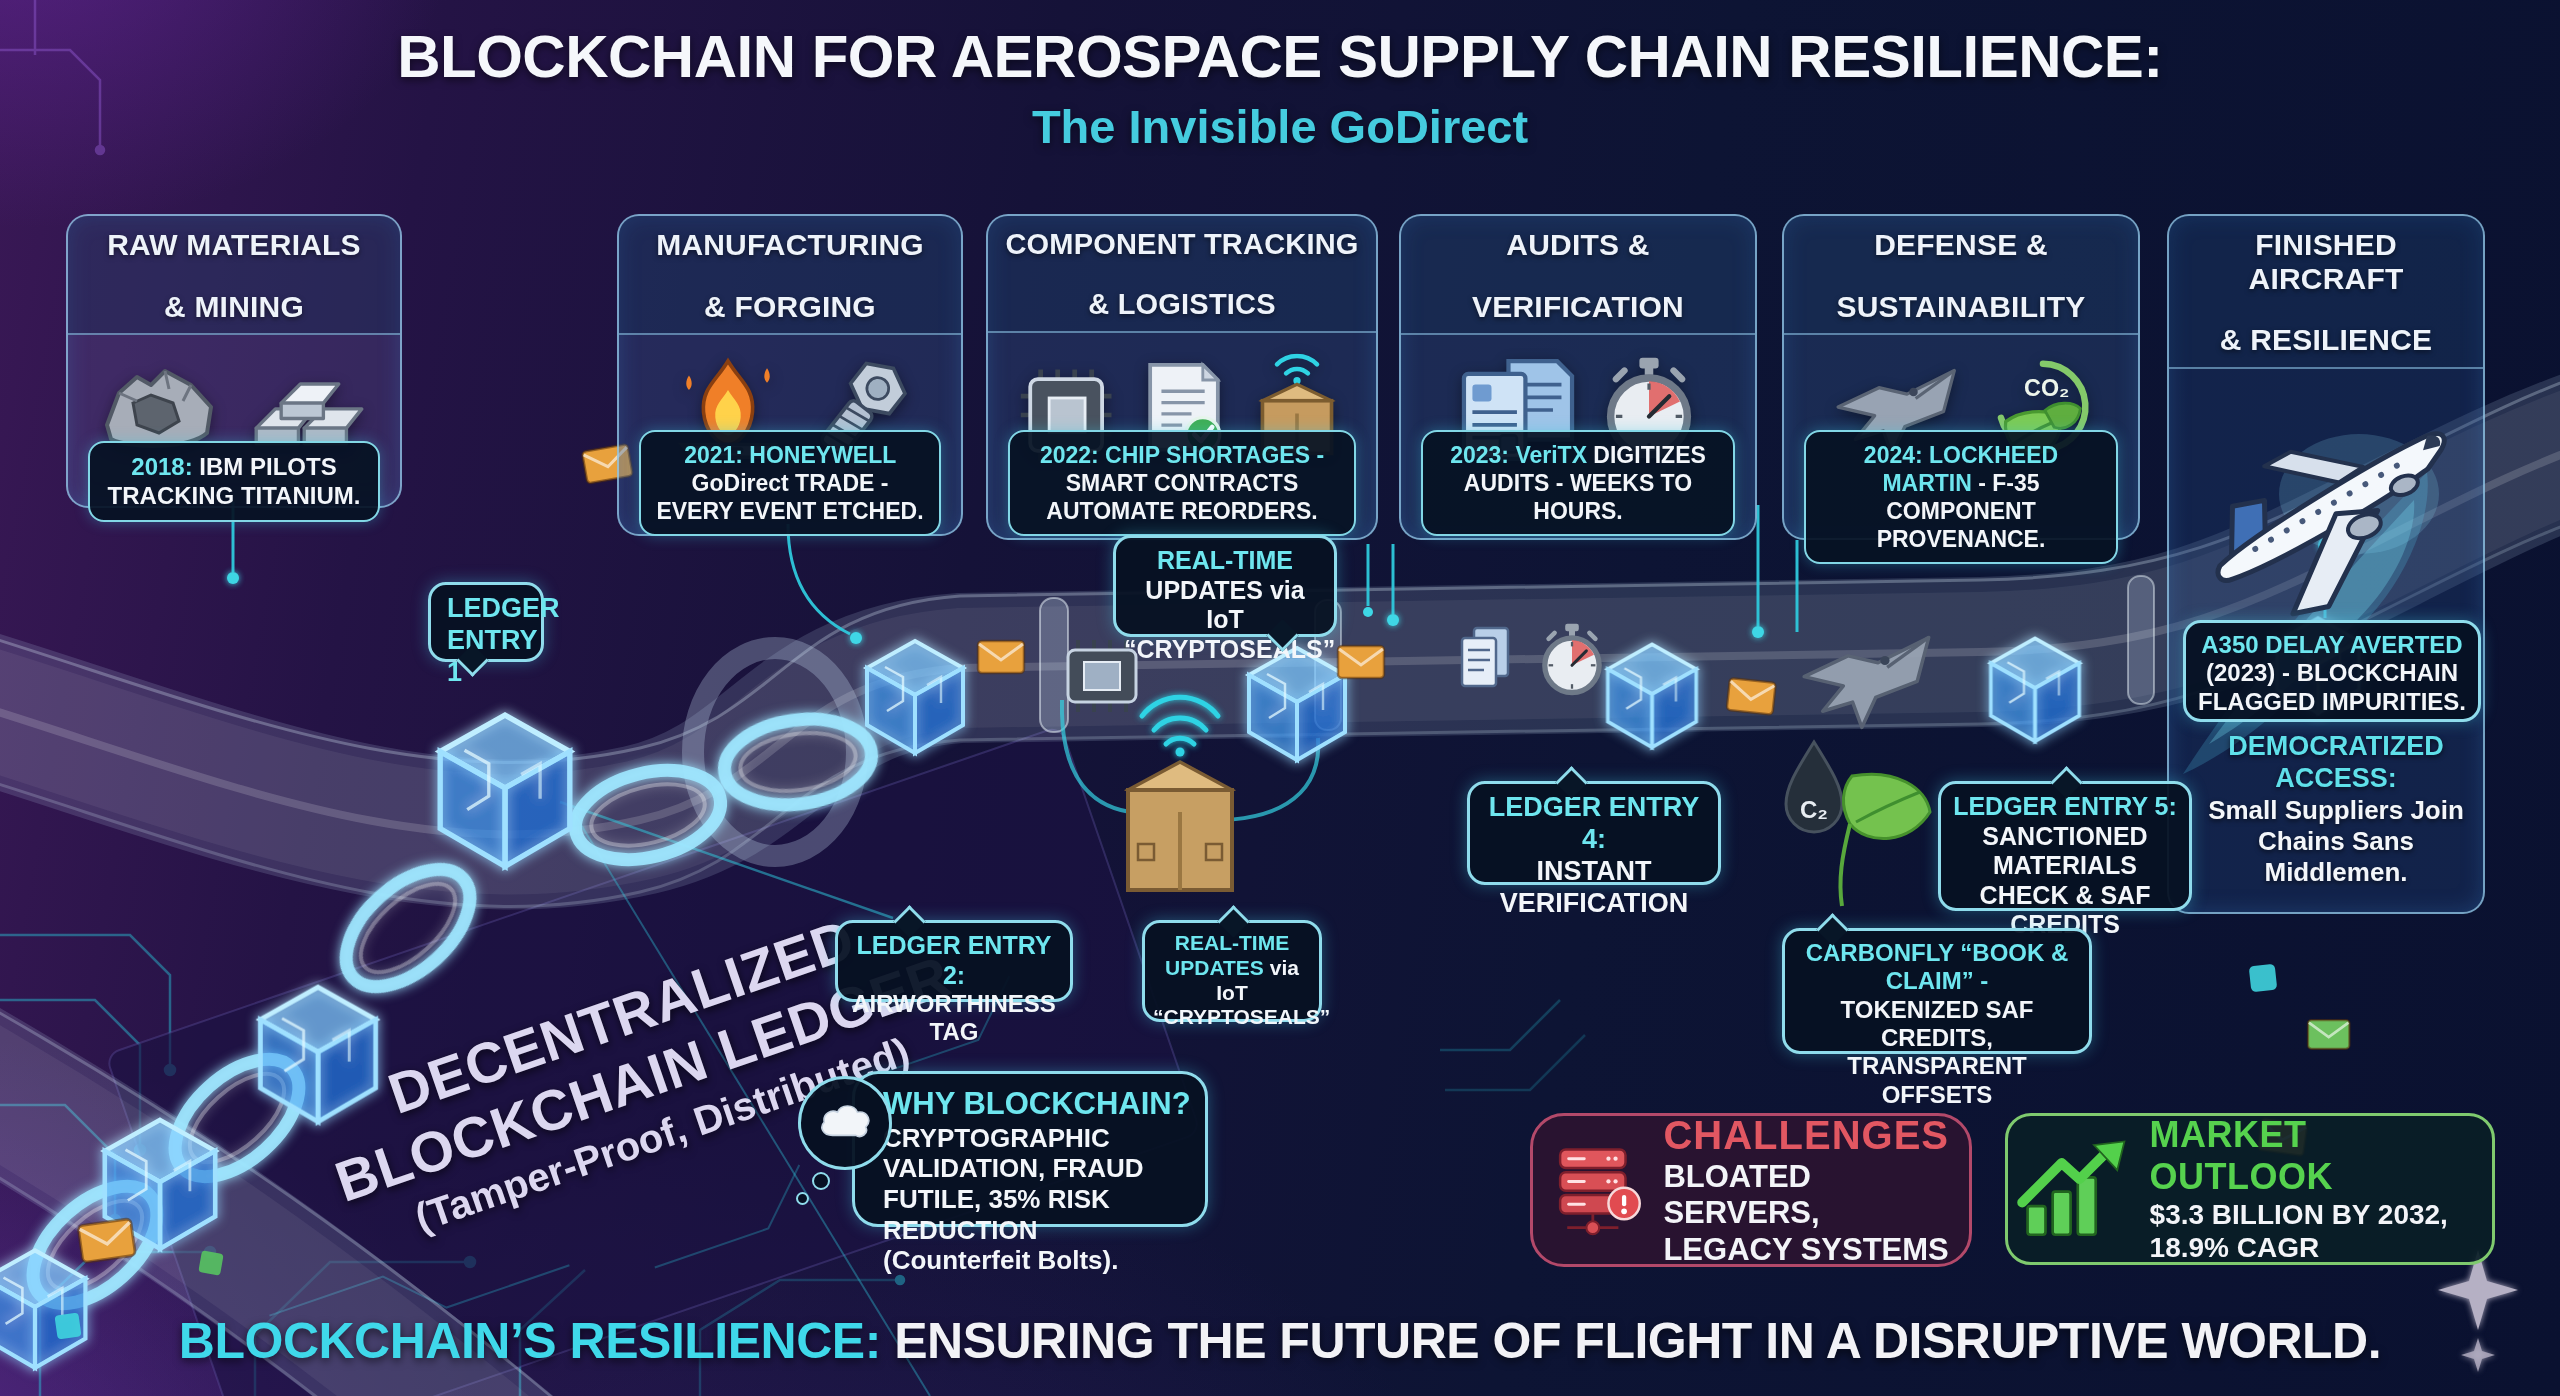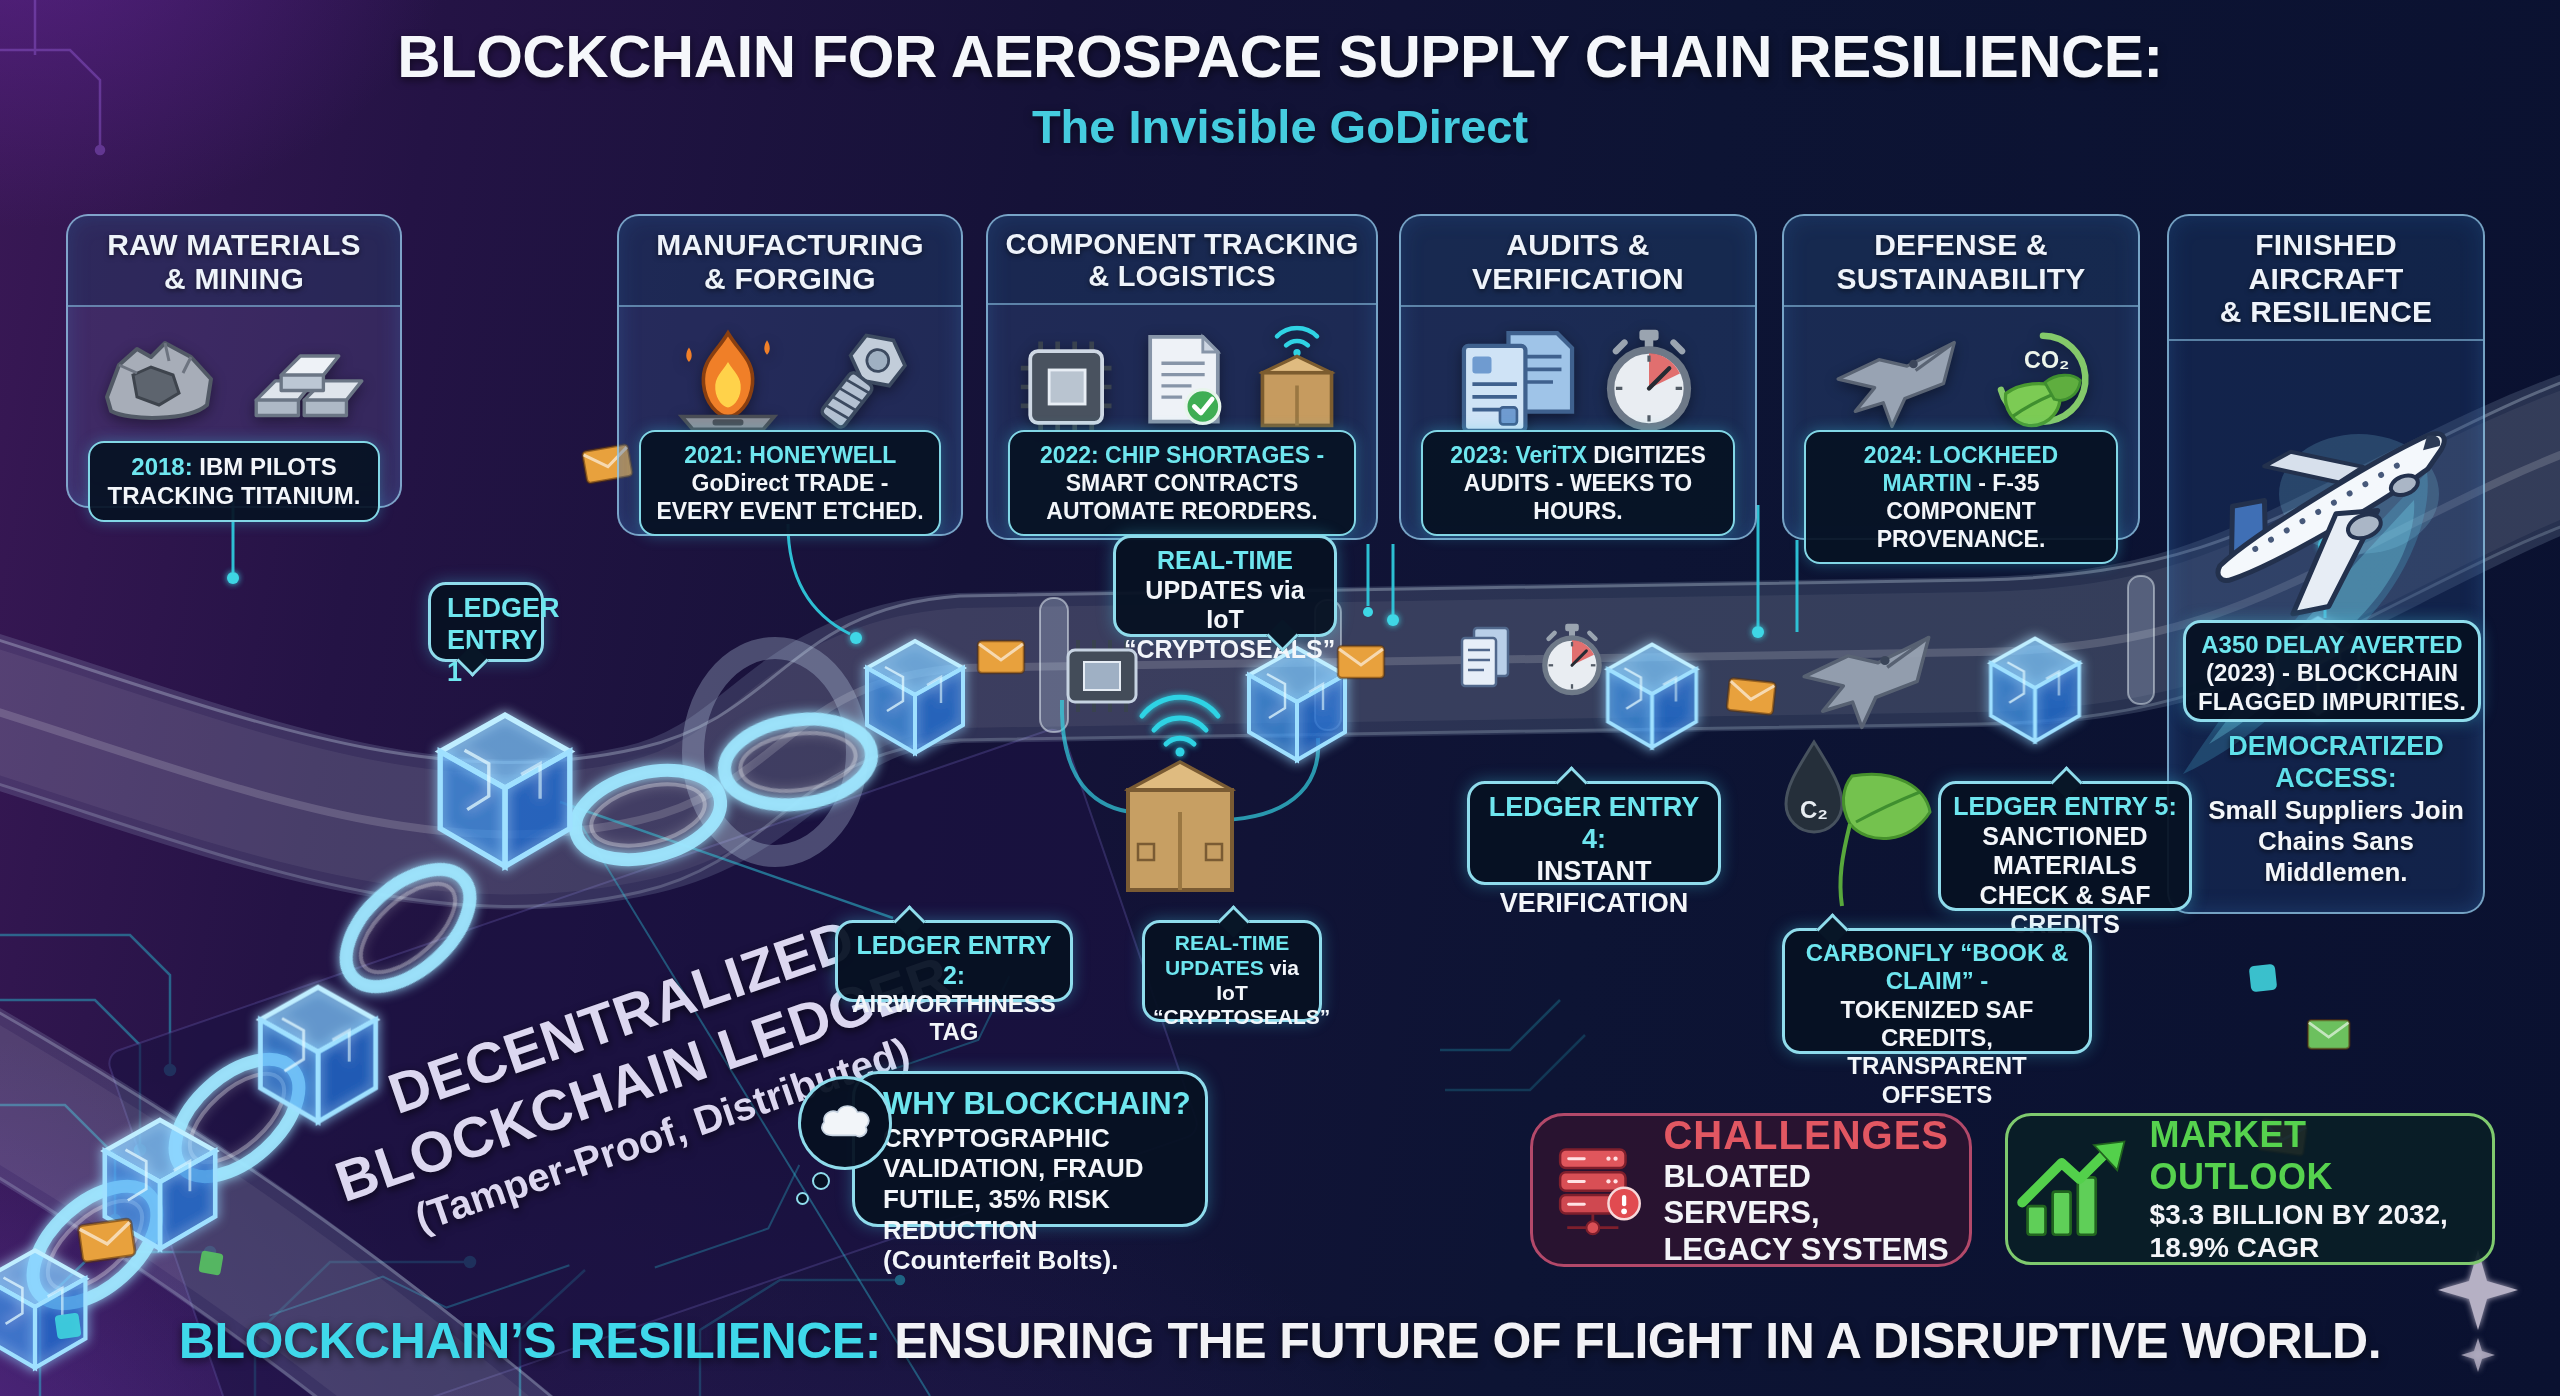--- a/index.html
+++ b/index.html
@@ -23,21 +23,21 @@
     box-shadow:0 0 22px rgba(60,140,220,.25) inset;}
   #p1{left:66px;width:336px;height:294px;background:rgba(96,88,152,.30);}
   #p2{left:617px;width:346px;height:322px;}
   #p3{left:986px;width:392px;height:326px;}
   #p4{left:1399px;width:358px;height:326px;}
   #p5{left:1782px;width:358px;height:326px;}
   #p6{left:2167px;width:318px;height:700px;background:rgba(40,80,140,.28);}
   .panel h3{margin:0;min-height:88px;box-sizing:border-box;display:flex;flex-direction:column;justify-content:center;
     padding:12px 6px 10px;font-size:30px;line-height:1.12;font-weight:800;color:#eef3fa;text-align:center;
     letter-spacing:.2px;border-bottom:2px solid rgba(150,205,238,.55);background:rgba(16,38,74,.36);
-    border-radius:19px 19px 0 0;text-shadow:0 2px 5px rgba(0,0,0,.5);}
+    border-radius:19px 19px 0 0;text-shadow:0 2px 5px rgba(0,0,0,.5);gap:28px;}
   #p3 h3{font-size:29px;}
   .icons{display:flex;justify-content:center;align-items:flex-end;gap:24px;margin-top:20px;}
   .icons svg{filter:drop-shadow(0 4px 7px rgba(0,0,0,.4));}
   .pcall{position:absolute;left:20px;right:20px;top:214px;box-sizing:border-box;
     background:rgba(6,18,36,.93);border:2.5px solid #82d7e6;border-radius:16px;
     padding:9px 10px;text-align:center;font-size:23px;font-weight:800;line-height:1.22;color:#f3f6fa;
     box-shadow:0 0 14px rgba(60,200,230,.35);}
   #p1 .pcall{top:225px;font-size:24px;}
   .hl{color:#6ee6ef;}
   .plane{position:absolute;left:0;top:88px;pointer-events:none;}

